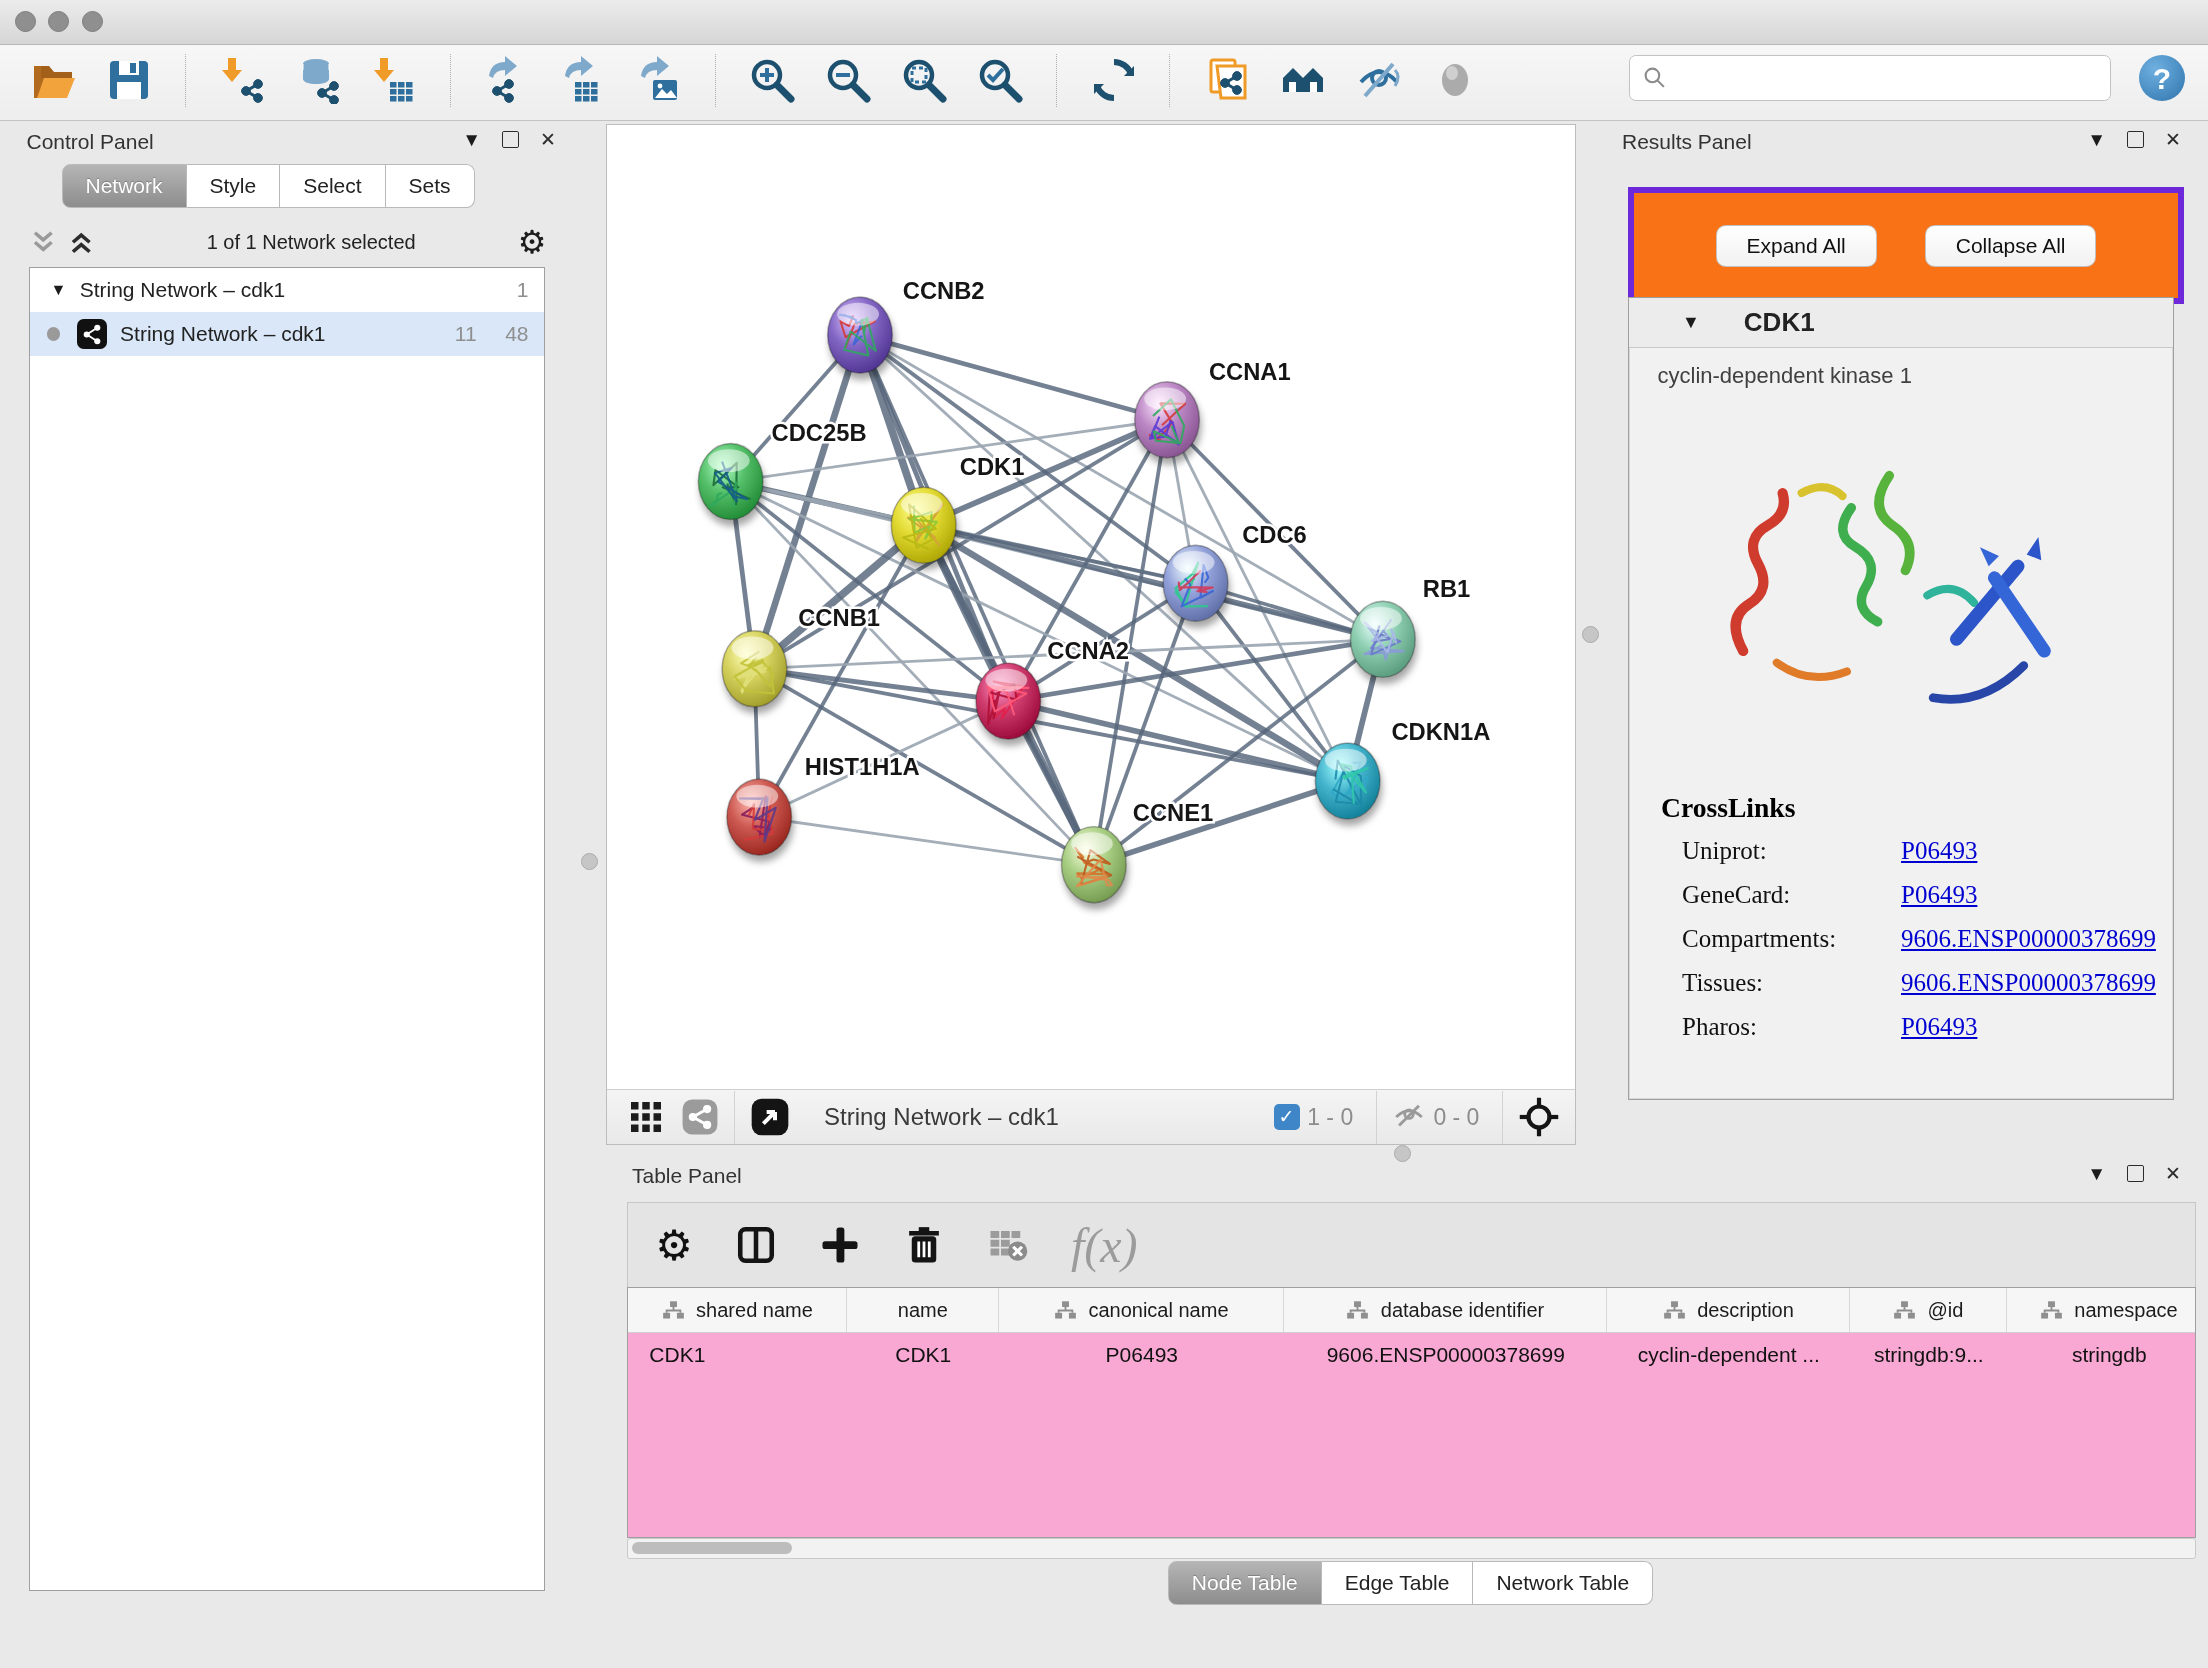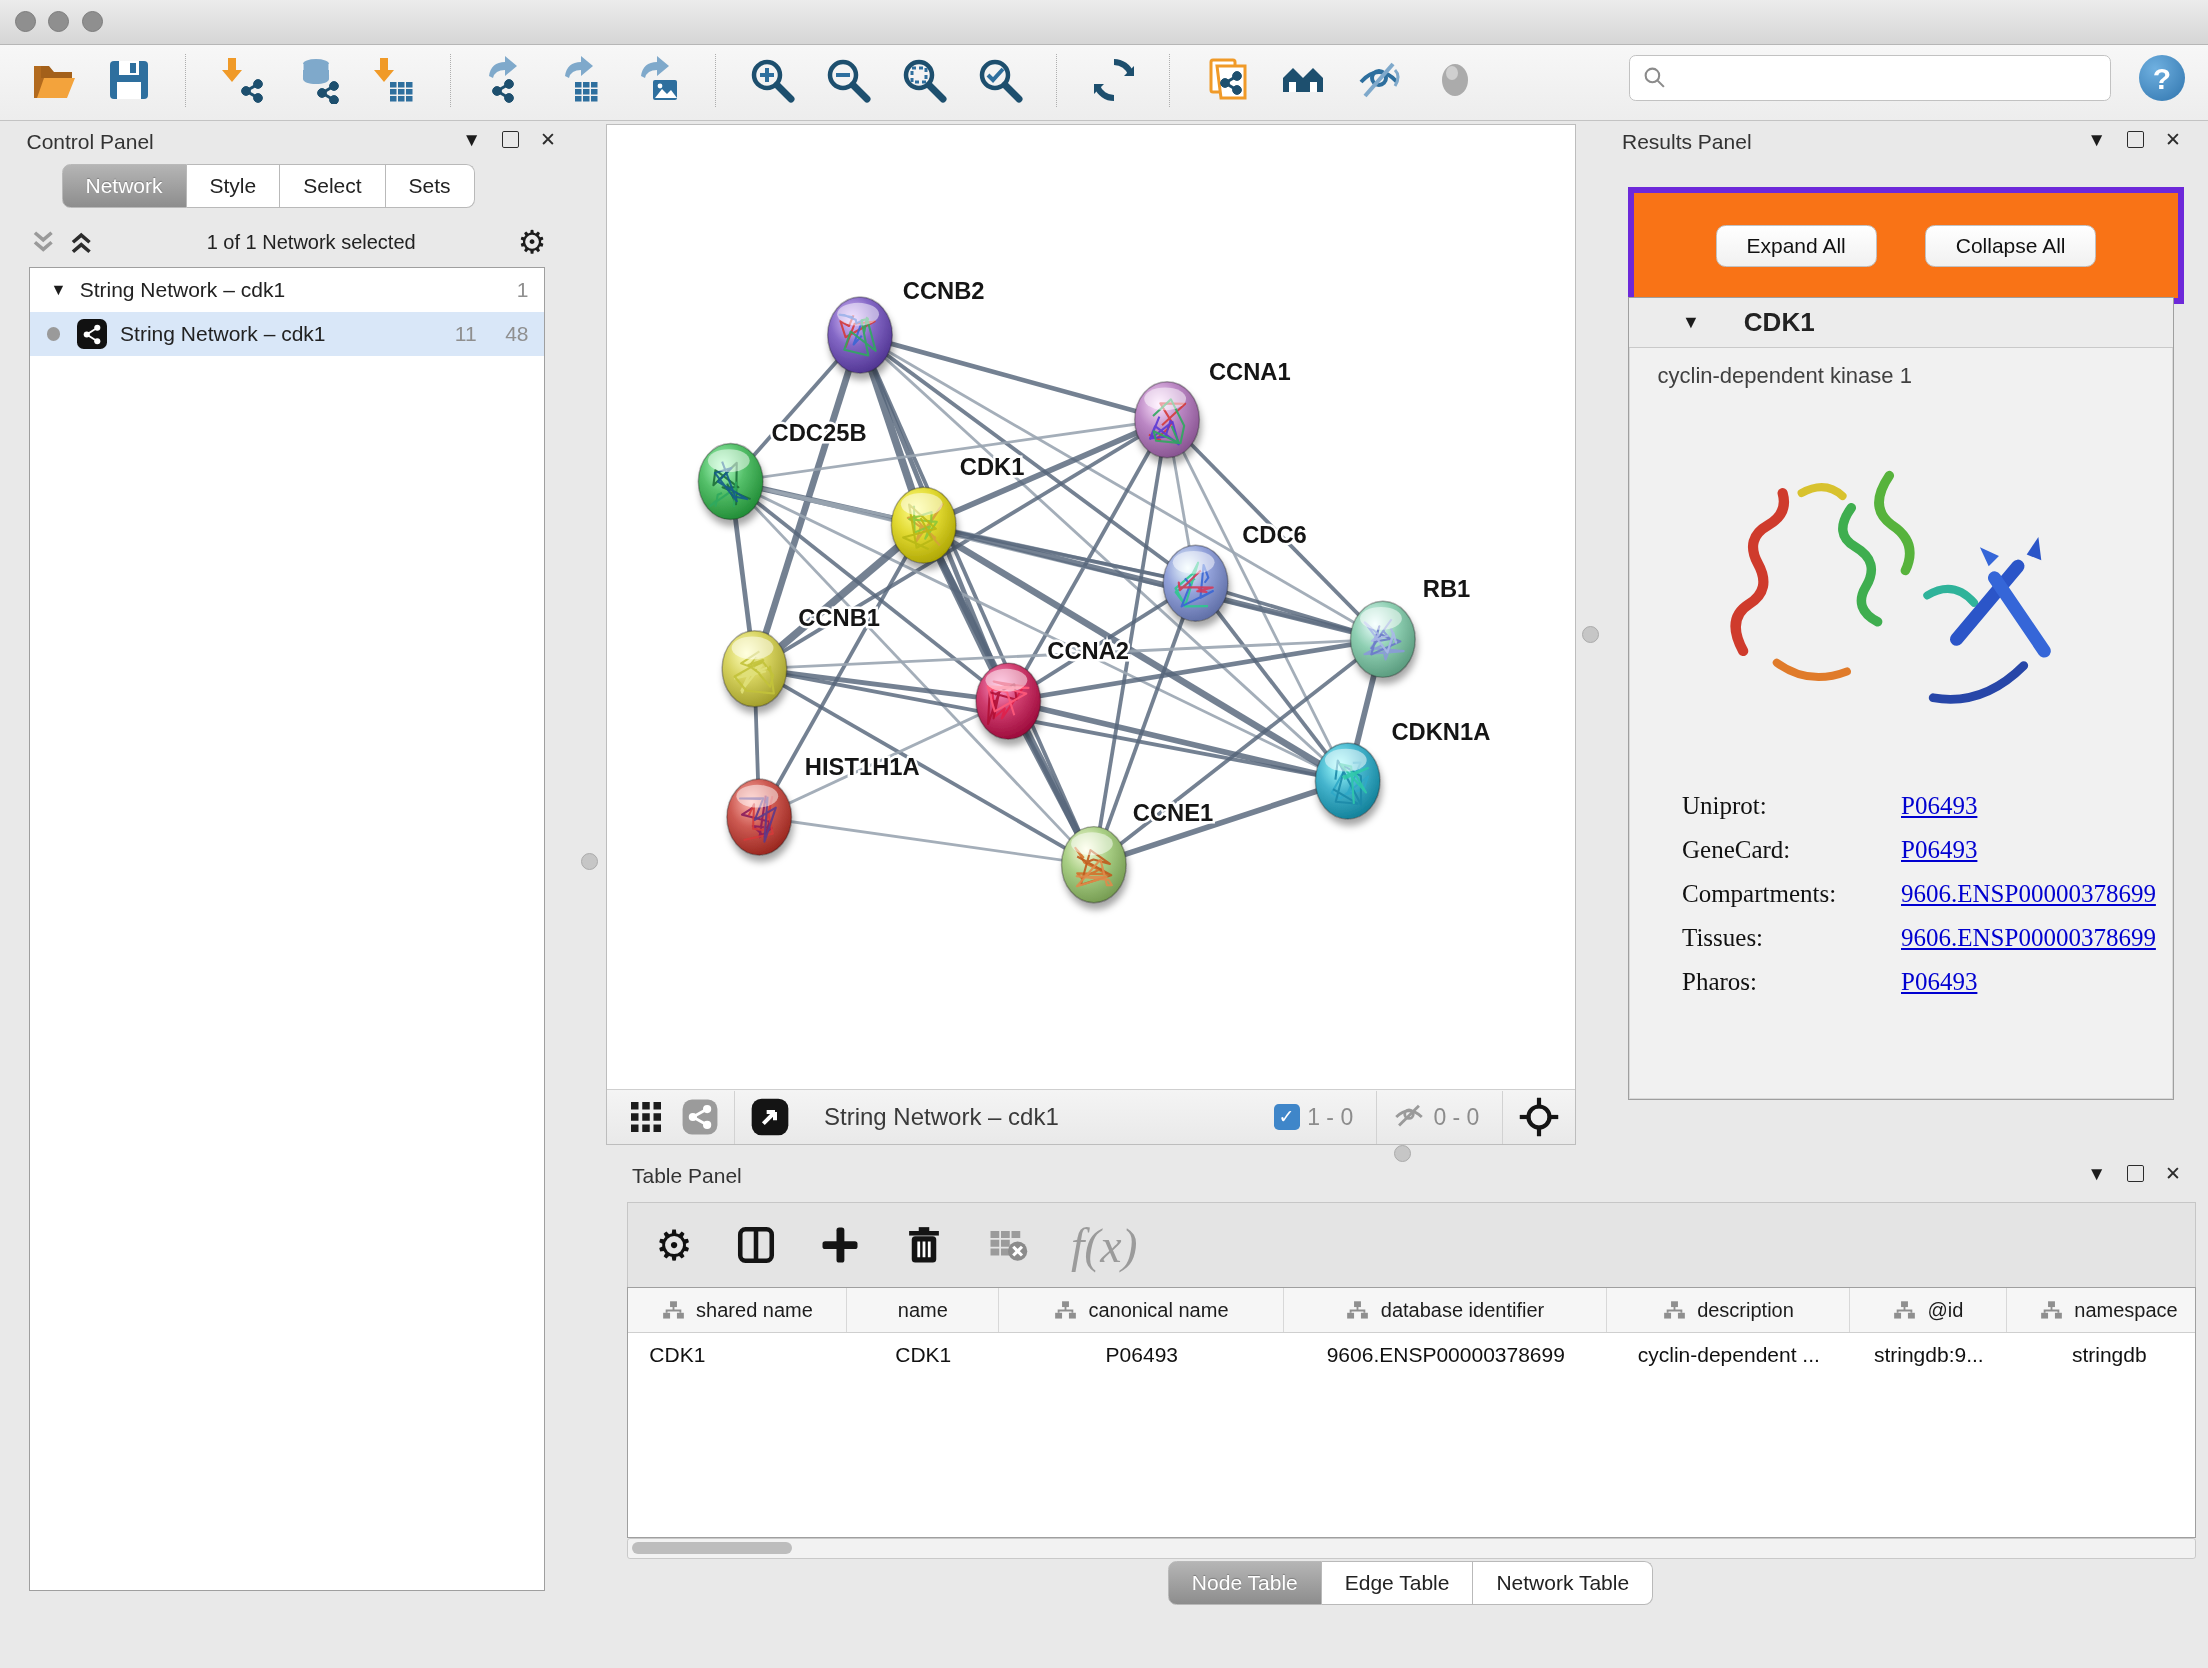--- a/index.html
+++ b/index.html
@@ -81,21 +81,21 @@
   .cl-value{color:#0000d0;text-decoration:underline;}
   
   .table-panel{position:absolute;left:613px;top:1158px;width:1595px;height:436px;}
   .tp-head{position:absolute;left:19px;top:5.7px;text-align:right;}
   .tp-controls{position:absolute;right:27px;top:5.7px;}
   .tp-toolbar{position:absolute;left:14.3px;top:44px;width:1569px;height:86px;background:#e4e4e4;border:1px solid #c6c6c6;box-sizing:border-box;display:flex;align-items:center;gap:42px;padding-left:27px;}
   .tp-toolbar .ti{display:flex;align-items:center;}
   .tp-toolbar svg{width:42px;height:42px;}
   .tp-gear{font-size:42px;color:#111;}
   .fx{font-family:"Liberation Serif","DejaVu Serif",serif;font-style:italic;font-size:48px;color:#9b9b9b;}
-  .tbl{position:absolute;left:14.3px;top:129px;width:1569px;height:251px;background:#ffffff;border:1px solid #9f9f9f;box-sizing:border-box;overflow:hidden;}
+  .tbl{position:absolute;left:14.3px;top:129px;width:1569px;height:251px;background:#f9a8d4;border:1px solid #9f9f9f;box-sizing:border-box;overflow:hidden;}
   .tbl-header{display:flex;background:#f6f6f6;border-bottom:1px solid #cfcfcf;height:44px;}
   .th{display:flex;align-items:center;justify-content:center;gap:11.4px;font-size:20px;color:#1c1c1c;border-right:1px solid #d8d8d8;box-sizing:border-box;flex:0 0 auto;}
   .tbl-row{display:flex;height:44px;}
   .td{display:flex;align-items:center;font-size:21px;color:#111;box-sizing:border-box;flex:0 0 auto;justify-content:center;}
   .td.first{justify-content:flex-start;padding-left:21px;}
   .hscroll{position:absolute;left:14.3px;top:380px;width:1569px;height:21px;background:#f2f2f2;border:1px solid #c9c9c9;box-sizing:border-box;border-radius:2.9px;}
   .hthumb{position:absolute;left:3.8px;top:2.9px;width:160px;height:12.4px;border-radius:6.7px;background:#bdbdbd;}
   .tp-tabs{position:absolute;left:0;right:0;top:403px;display:flex;justify-content:center;}
   
   .statusbar{position:absolute;left:0;bottom:0;width:100%;height:61px;background:#ececec;border-top:1px solid #c2c2c2;}
@@ -631,20 +631,21 @@
         <path d="M96 62 q-13 18 3 27 q17 10 7 27 q-9 15 8 24" fill="none" stroke="#3fae4f" stroke-width="6.5" stroke-linecap="round"></path>
         <path d="M122 40 q-15 22 2 34 q18 12 9 31" fill="none" stroke="#57b33c" stroke-width="6.5" stroke-linecap="round"></path>
         <path d="M148 122 q18 -11 32 5" fill="none" stroke="#2fb39a" stroke-width="5.5" stroke-linecap="round"></path>
         <path d="M168 152 L210 102" stroke="#2b55c8" stroke-width="9" stroke-linecap="round"></path>
         <path d="M216 94 l8 -12 l2 16 z" fill="#2b55c8"></path>
         <path d="M228 160 L194 110" stroke="#3566d8" stroke-width="9" stroke-linecap="round"></path>
         <path d="M190 102 l-6 -13 l13 6 z" fill="#3566d8"></path>
         <path d="M214 170 q-28 28 -62 22" fill="none" stroke="#2746a8" stroke-width="6" stroke-linecap="round"></path>
       </svg>
       <div class="cl-block">
+        <div class="cl-title">CrossLinks</div>
         <div id="cl-rows">
             <div class="cl-row">
               <span class="cl-label">Uniprot:</span>
               <a class="cl-value">P06493</a>
             </div>
             <div class="cl-row">
               <span class="cl-label">GeneCard:</span>
               <a class="cl-value">P06493</a>
             </div>
             <div class="cl-row">

